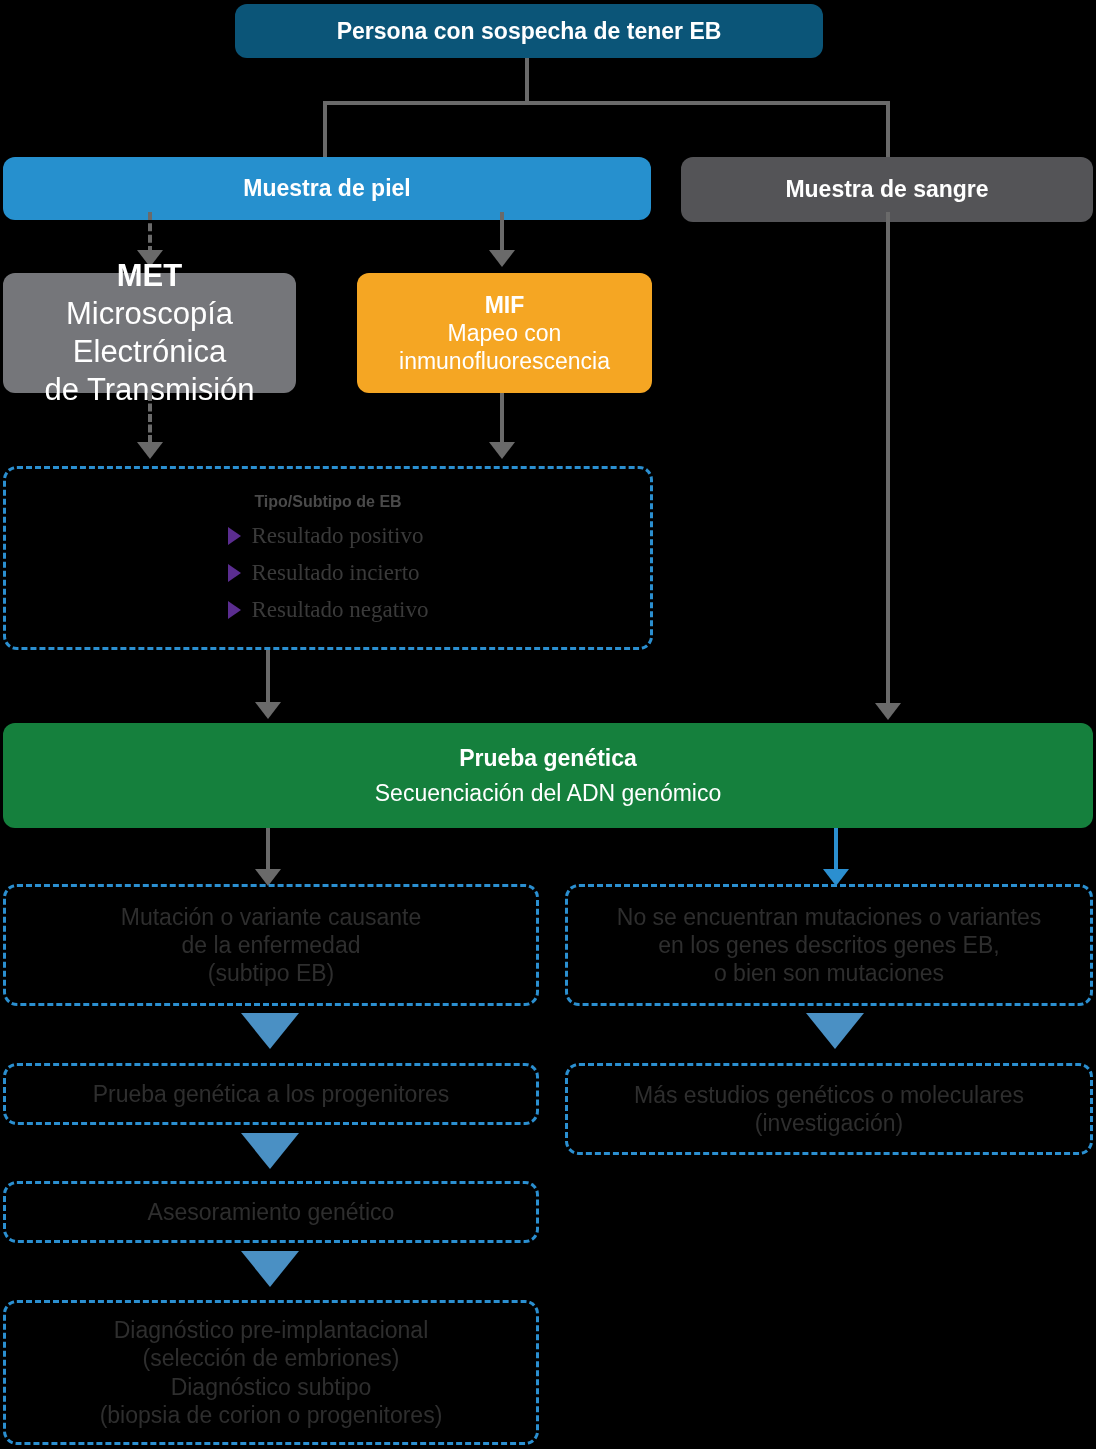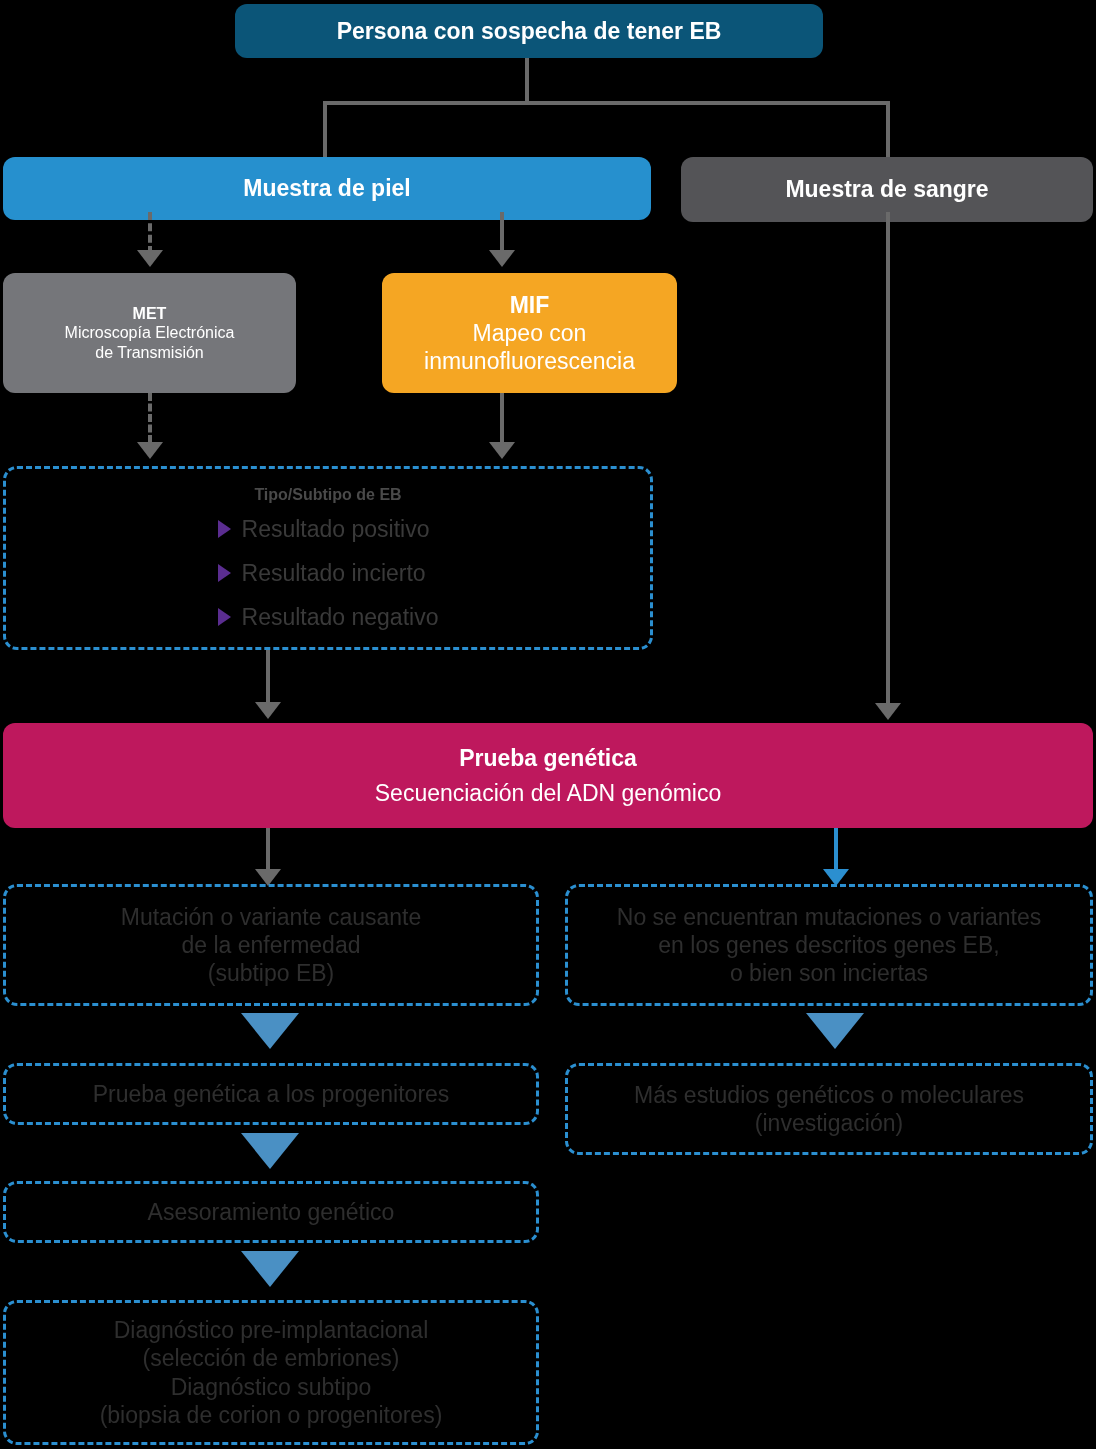--- a/index.html
+++ b/index.html
@@ -28,21 +28,21 @@
   }
   .node .t1{font-weight:bold;}
   .node .t2{font-weight:normal;}
 
   
   .n-title{background:#0b5578;}
   .n-skin{background:#2690ce;}
   .n-blood{background:#545457;}
   .n-met{background:#75767a;}
   .n-mif{background:#f5a623;}
-  .n-genetic{background:#be185d;}
+  .n-genetic{background:#15803d;}
 
   
   .dashed{
     background:transparent;
     border:3px dashed #2b8fd0;
     border-radius:14px;
     color:#2e2e2e;
   }
   .dashed .t1{font-weight:bold;color:#4a4a4a;}
 
@@ -69,22 +69,23 @@
     border-left:29px solid transparent;
     border-right:29px solid transparent;
     border-top:36px solid #4a90c4;
   }
 
   
   .bullets{
     margin-top:10px;
     display:flex;
     flex-direction:column;
-    gap:16px;
+    gap:9px;
     align-items:flex-start;
+    font-family:Liberation Serif, serif;
   }
   .bullet-row{
     display:flex;
     align-items:center;
     gap:11px;
     color:#3a3a3a;
     font-size:23px;
   }
   .bullet-mark{
     width:0;height:0;
@@ -117,27 +118,27 @@
 
   <div class="vline dash" style="left:148px;top:212px;height:42px;"></div>
   <div class="arrowhead" style="left:137px;top:250px;"></div>
 
   <div class="vline" style="left:500px;top:212px;height:44px;"></div>
   <div class="arrowhead" style="left:489px;top:250px;"></div>
 
   <div class="vline" style="left:886px;top:212px;height:492px;"></div>
   <div class="arrowhead" style="left:875px;top:703px;"></div>
 
-  <div class="node n-met" style="left:3px;top:273px;width:293px;height:120px;font-size:16px;">
+  <div class="node n-met" style="left:3px;top:273px;width:293px;height:120px;font-size:31px;">
     <span class="t1">MET</span>
     <span class="t2">Microscopía Electrónica</span>
     <span class="t2">de Transmisión</span>
   </div>
 
-  <div class="node n-mif" style="left:357px;top:273px;width:295px;height:120px;font-size:23px;margin-left:25px;">
+  <div class="node n-mif" style="left:357px;top:273px;width:295px;height:120px;font-size:23px;">
     <span class="t1">MIF</span>
     <span class="t2">Mapeo con</span>
     <span class="t2">inmunofluorescencia</span>
   </div>
 
   <div class="vline dash" style="left:148px;top:393px;height:50px;"></div>
   <div class="arrowhead" style="left:137px;top:442px;"></div>
 
   <div class="vline" style="left:500px;top:393px;height:50px;"></div>
   <div class="arrowhead" style="left:489px;top:442px;"></div>
@@ -176,21 +177,21 @@
 
   <div class="node dashed" style="left:3px;top:884px;width:536px;height:122px;font-size:23px;">
     <span>Mutación o variante causante</span>
     <span>de la enfermedad</span>
     <span>(subtipo EB)</span>
   </div>
 
   <div class="node dashed" style="left:565px;top:884px;width:528px;height:122px;font-size:23px;">
     <span>No se encuentran mutaciones o variantes</span>
     <span>en los genes descritos genes EB,</span>
-    <span>o bien son inciertas</span>
+    <span>o bien son mutaciones</span>
   </div>
 
   <div class="tri" style="left:241px;top:1013px;"></div>
   <div class="tri" style="left:806px;top:1013px;"></div>
 
   <div class="node dashed" style="left:3px;top:1063px;width:536px;height:62px;font-size:23px;">
     <span>Prueba genética a los progenitores</span>
   </div>
 
   <div class="node dashed" style="left:565px;top:1063px;width:528px;height:92px;font-size:23px;">

